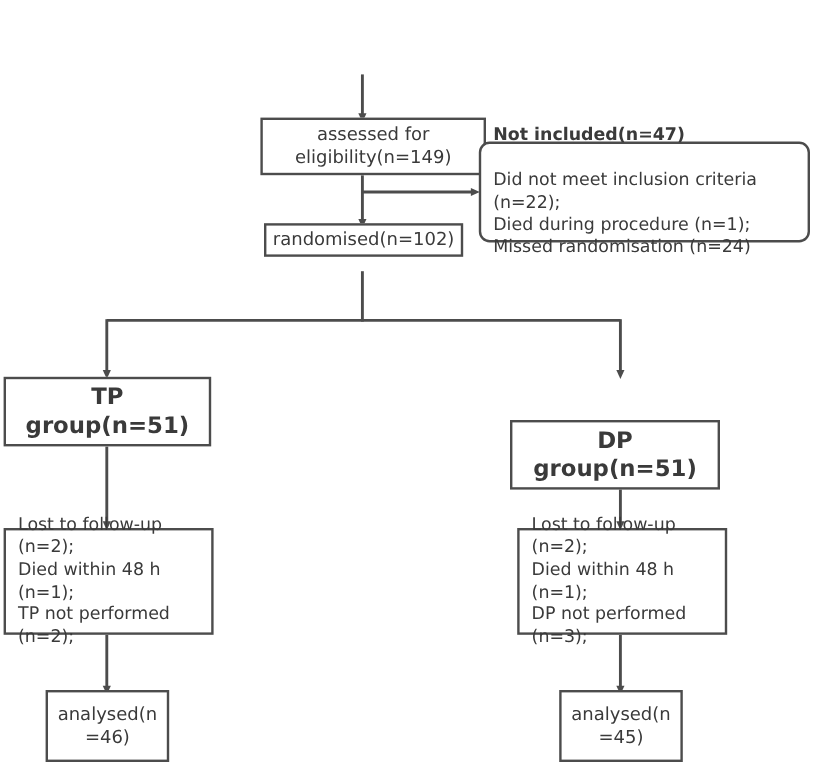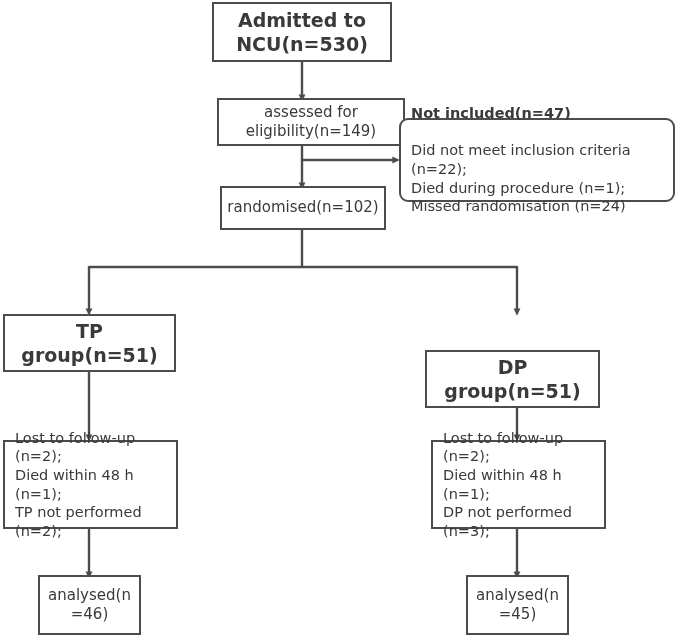--- a/index.html
+++ b/index.html
@@ -88,40 +88,36 @@
 
     <line x1="89" y1="372" x2="89" y2="438" stroke="#4c4c4c" stroke-width="2.4" marker-end="url(#arrowhead)"></line>
 
     <line x1="517" y1="372" x2="517" y2="438" stroke="#4c4c4c" stroke-width="2.4" marker-end="url(#arrowhead)"></line>
 
     <line x1="89" y1="529" x2="89" y2="575" stroke="#4c4c4c" stroke-width="2.4" marker-end="url(#arrowhead)"></line>
 
     <line x1="517" y1="529" x2="517" y2="575" stroke="#4c4c4c" stroke-width="2.4" marker-end="url(#arrowhead)"></line>
   </svg>
 
-  <div class="node bold" style="left:212px; top:2px; width:180px; height:60px; font-size:19px;">
-    <span class="node-text">Admitted to
-NCU(n=530)</span>
-  </div>
 
   <div class="node" style="left:217px; top:98px; width:188px; height:48px; font-size:15px;justify-content:center;">
     <span class="node-text">assessed for
 eligibility(n=149)</span>
   </div>
 
   <div class="node rounded left-align" style="left:399px; top:118px; width:276px; height:84px; font-size:14.5px; align-items:center;">
     <span>
       <span class="excl-title">Not included(n=47)</span>
       <span class="excl-body">Did not meet inclusion criteria (n=22);
 Died during procedure (n=1);
 Missed randomisation (n=24)</span>
     </span>
   </div>
 
-  <div class="node" style="left:220px; top:186px; width:166px; height:44px; font-size:15px;">
+  <div class="node" style="left:220px; top:186px; width:166px; height:28px; font-size:15px;">
     <span class="node-text">randomised(n=102)</span>
   </div>
 
   <div class="node bold" style="left:3px; top:314px; width:173px; height:58px; font-size:19px;text-align:center;">
     <span class="node-text">TP group(n=51)</span>
   </div>
 
   <div class="node bold" style="left:425px; top:314px; width:175px; height:58px; font-size:19px;margin-top:36px;">
     <span class="node-text">DP group(n=51)</span>
   </div>

